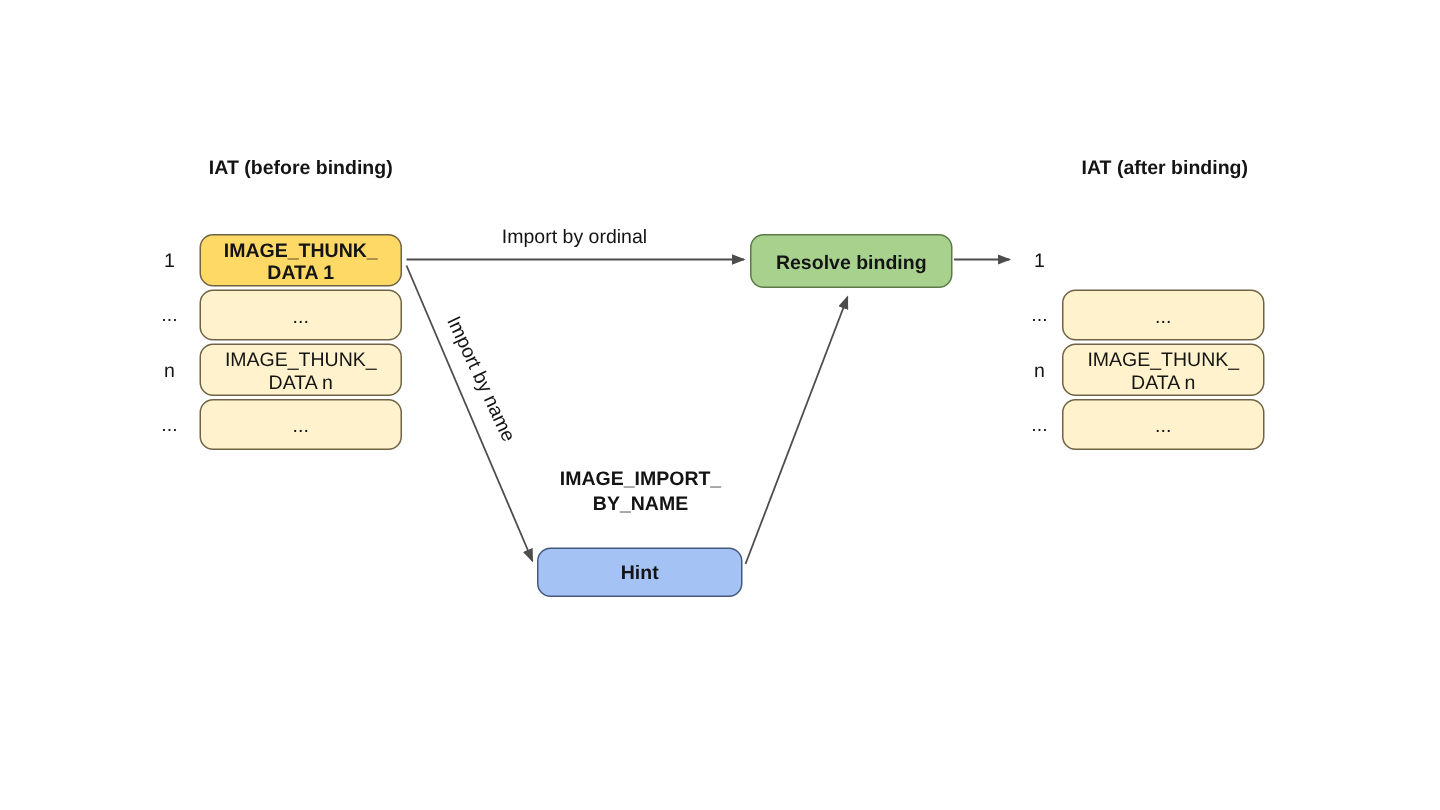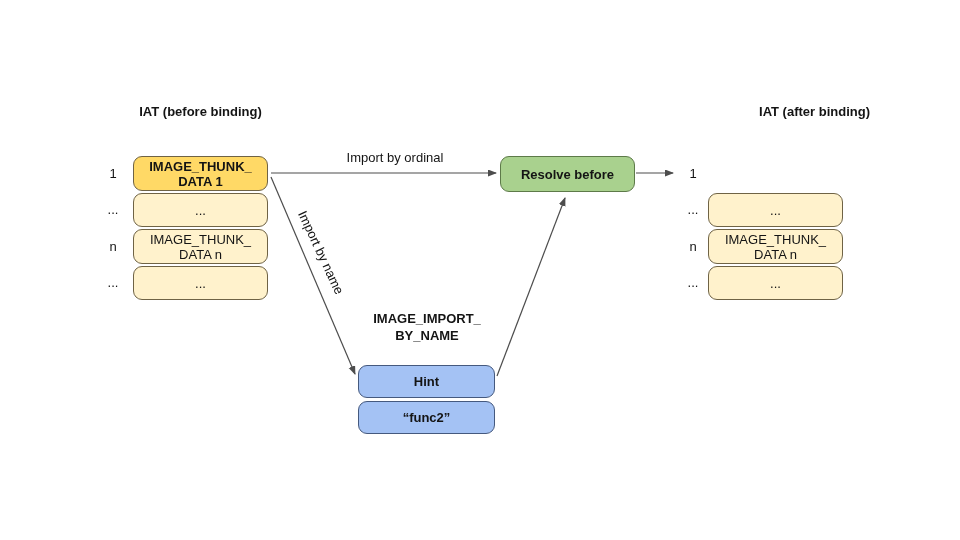--- a/index.html
+++ b/index.html
@@ -98,30 +98,29 @@
   <div class="abs row-label" style="left:101px;top:153px;width:24px">1</div>
   <div class="abs row-label" style="left:101px;top:189px;width:24px">...</div>
   <div class="abs row-label" style="left:101px;top:226px;width:24px">n</div>
   <div class="abs row-label" style="left:101px;top:262px;width:24px">...</div>
 
   <div class="abs box gold bold" style="left:133px;top:142px;width:135px;height:35px">IMAGE_THUNK_DATA 1</div>
   <div class="abs box pale" style="left:133px;top:179px;width:135px;height:34px">...</div>
   <div class="abs box pale" style="left:133px;top:215px;width:135px;height:35px">IMAGE_THUNK_DATA n</div>
   <div class="abs box pale" style="left:133px;top:252px;width:135px;height:34px">...</div>
 
-  <div class="abs edge-label" style="left:340px;top:136px;width:110px">Import by ordinal</div>
+  <div class="abs edge-label" style="left:328px;top:136px;width:110px">Import by ordinal</div>
   <div class="abs edge-label" id="edge-name-label" style="left:269px;top:231px;width:104px">Import by name</div>
 
-  <div class="abs box green-box bold" style="left:500px;top:142px;width:135px;height:36px">Resolve before</div>
+  <div class="abs box green-box bold" style="left:500px;top:142px;width:135px;height:36px">Resolve binding</div>
 
   <div class="abs struct-title" style="left:370px;top:296px;width:114px">IMAGE_IMPORT_BY_NAME</div>
   <div class="abs box blue-box" style="left:358px;top:351px;width:137px;height:33px">Hint</div>
-  <div class="abs box blue-box" style="left:358px;top:387px;width:137px;height:33px">“func2”</div>
 
-  <div class="abs table-title" style="left:747px;top:90px;width:135px">IAT (after binding)</div>
+  <div class="abs table-title" style="left:709px;top:90px;width:135px">IAT (after binding)</div>
 
   <div class="abs row-label" style="left:681px;top:153px;width:24px">1</div>
   <div class="abs row-label" style="left:681px;top:189px;width:24px">...</div>
   <div class="abs row-label" style="left:681px;top:226px;width:24px">n</div>
   <div class="abs row-label" style="left:681px;top:262px;width:24px">...</div>
 
   <div class="abs box pale" style="left:708px;top:179px;width:135px;height:34px">...</div>
   <div class="abs box pale" style="left:708px;top:215px;width:135px;height:35px">IMAGE_THUNK_DATA n</div>
   <div class="abs box pale" style="left:708px;top:252px;width:135px;height:34px">...</div>
 

